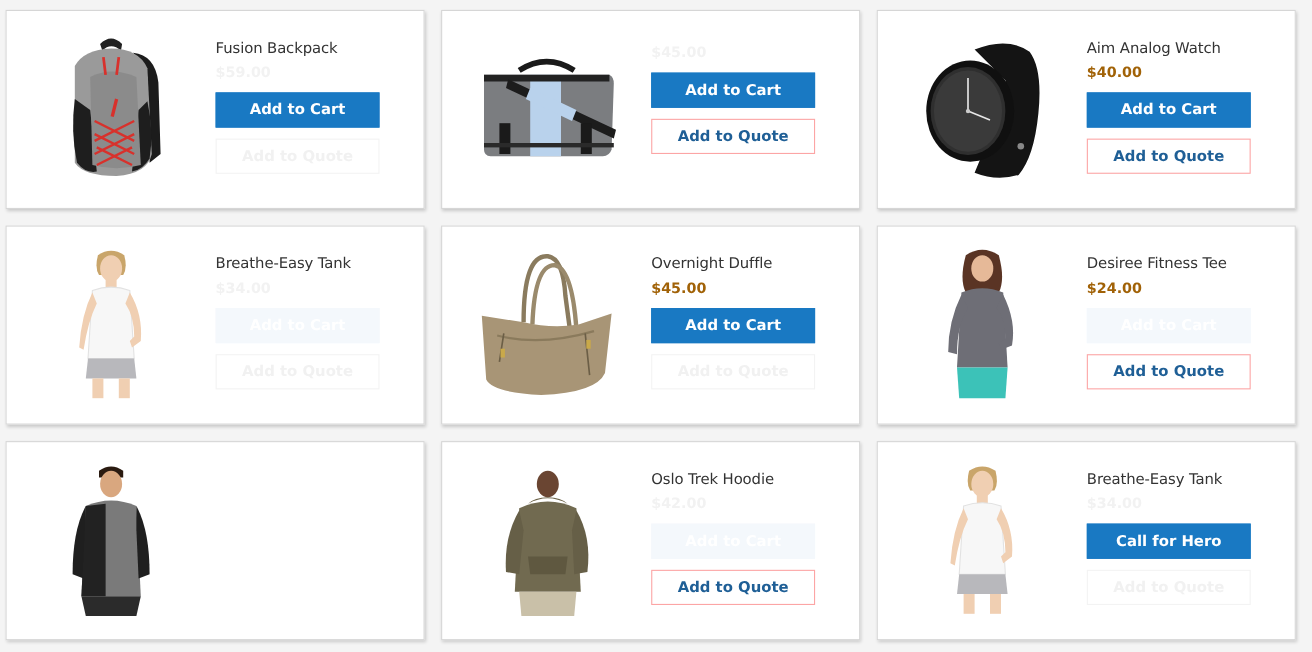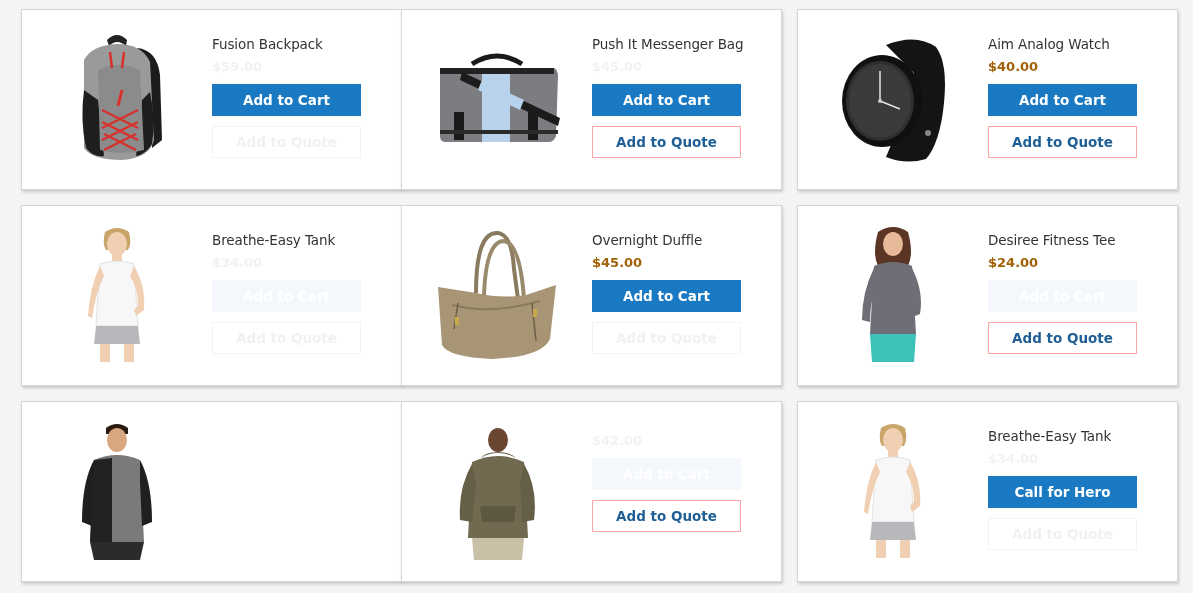--- a/index.html
+++ b/index.html
@@ -12,21 +12,21 @@
       position: relative;
       width: 1193px; height: 593px;
     }
     .card {
       position: absolute;
       width: 381px; height: 181px;
       background: #ffffff;
       border: 1px solid #d6d6d6;
       box-shadow: 1px 2px 3px rgba(0,0,0,0.18);
     }
-    .col-0 { left: 5px; margin-left: 16px; }
+    .col-0 { left: 5px; }
     .col-1 { left: 401px; }
     .col-2 { left: 797px; }
     .row-0 { top: 9px; }
     .row-1 { top: 205px; }
     .row-2 { top: 401px; }
 
     .thumb {
       position: absolute;
       left: 20px; top: 12px;
       width: 150px; height: 156px;
@@ -122,21 +122,20 @@
         <rect x="50" y="18" width="28" height="74" fill="#b9d2ec"></rect>
         <path d="M8 18 L122 18 L122 24 L8 24 Z" fill="#222"></path>
         <path d="M30 22 L128 68 L126 76 L28 30 Z" fill="#1c1c1c"></path>
         <path d="M50 30 L92 50 L88 60 L46 40 Z" fill="#b9d2ec"></path>
         <rect x="22" y="62" width="10" height="28" fill="#1a1a1a"></rect>
         <rect x="96" y="62" width="10" height="28" fill="#1a1a1a"></rect>
         <rect x="8" y="80" width="118" height="4" fill="#2a2a2a"></rect>
       </svg>
     </div>
     <div class="info">
-      <div class="name">Push It Messenger Bag</div>
       <div class="price faded">$45.00</div>
       <div class="btn btn-primary">Add to Cart</div>
       <div class="btn btn-secondary">Add to Quote</div>
     </div>
   </div>
 
   <div class="card col-2 row-0">
     <div class="thumb">
       <svg width="115" height="135" viewBox="0 0 115 135">
         <path d="M50 12 Q80 0 100 14 Q112 30 108 70 Q104 110 90 126 Q70 132 50 124 L60 100 Q80 80 78 40 Z" fill="#141414"></path>
@@ -238,20 +237,21 @@
         <ellipse cx="48" cy="18" rx="10" ry="12" fill="#6a4532"></ellipse>
         <path d="M30 36 Q48 26 66 36 Q60 30 48 30 Q36 30 30 36 Z" fill="#6b6248"></path>
         <path d="M22 40 Q48 28 74 40 L78 116 L18 116 Z" fill="#716a50"></path>
         <path d="M22 42 Q8 66 10 98 L22 100 L26 60 Z" fill="#665f47"></path>
         <path d="M74 42 Q88 66 84 98 L72 100 L70 60 Z" fill="#665f47"></path>
         <path d="M30 84 L66 84 L64 100 L32 100 Z" fill="#5f5840"></path>
         <path d="M22 116 L74 116 L72 138 L24 138 Z" fill="#c9c0a8"></path>
       </svg>
     </div>
     <div class="info">
+      <div class="name">Oslo Trek Hoodie</div>
       <div class="price faded">$42.00</div>
       <div class="btn btn-primary faded">Add to Cart</div>
       <div class="btn btn-secondary">Add to Quote</div>
     </div>
   </div>
 
   <div class="card col-2 row-2">
     <div class="thumb">
       <svg width="90" height="140" viewBox="0 0 90 140">
         <path d="M33 6 Q45 -2 57 6 Q60 18 56 24 L34 24 Q30 18 33 6 Z" fill="#c9a56a"></path>

